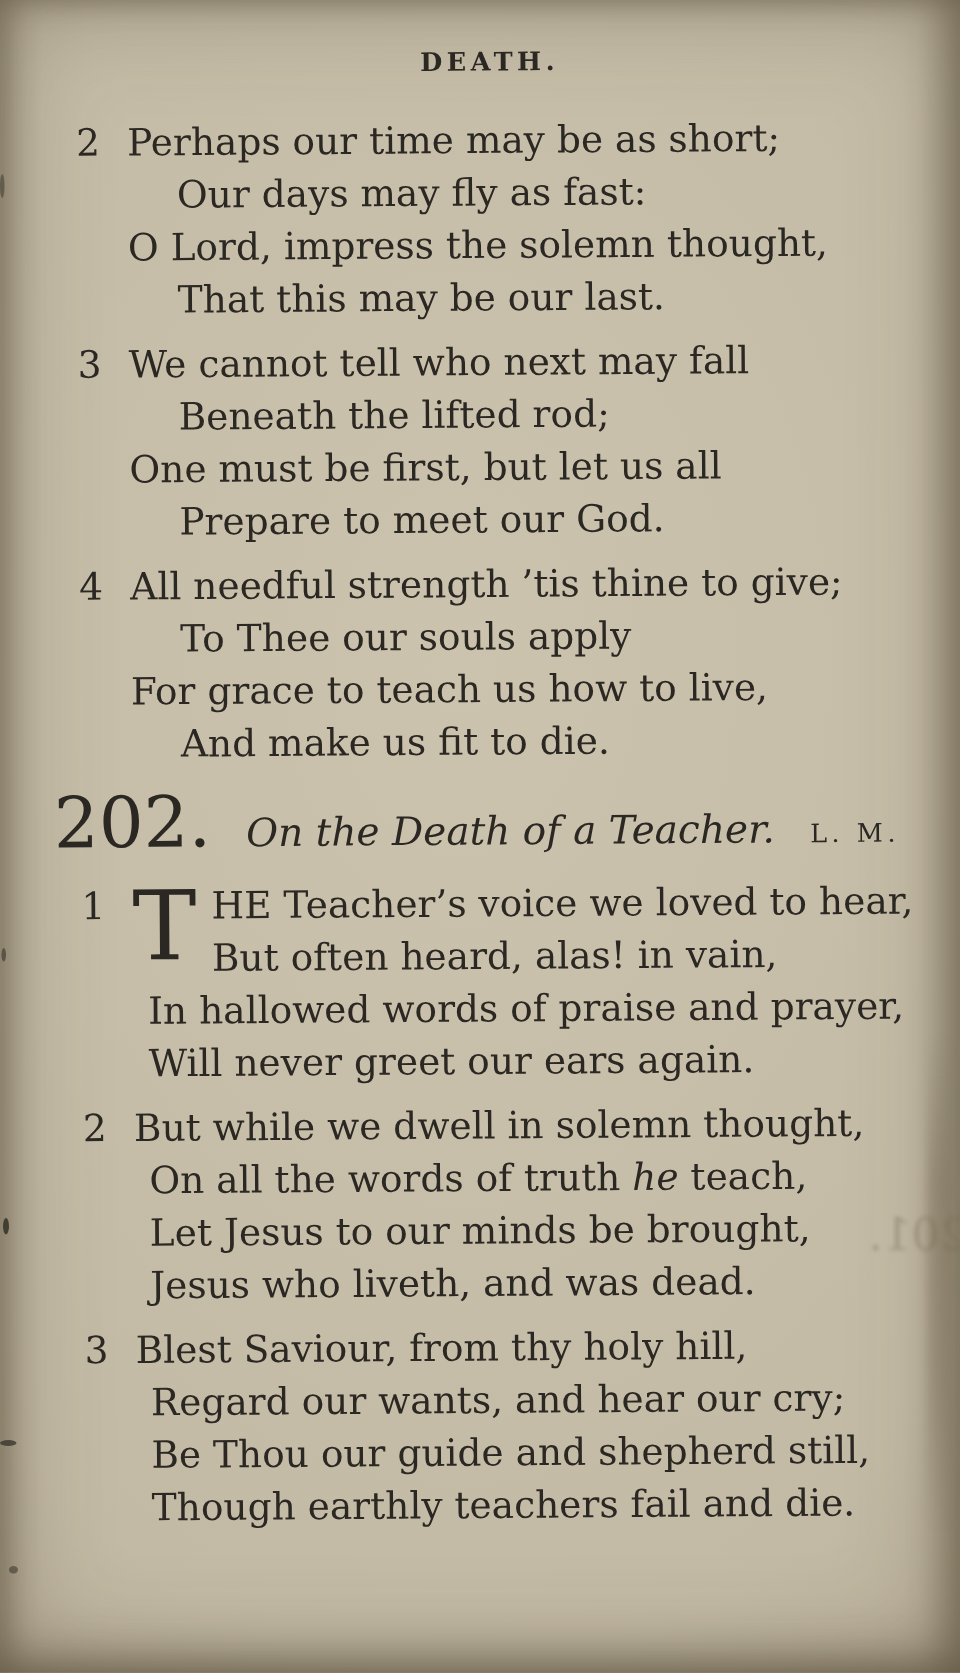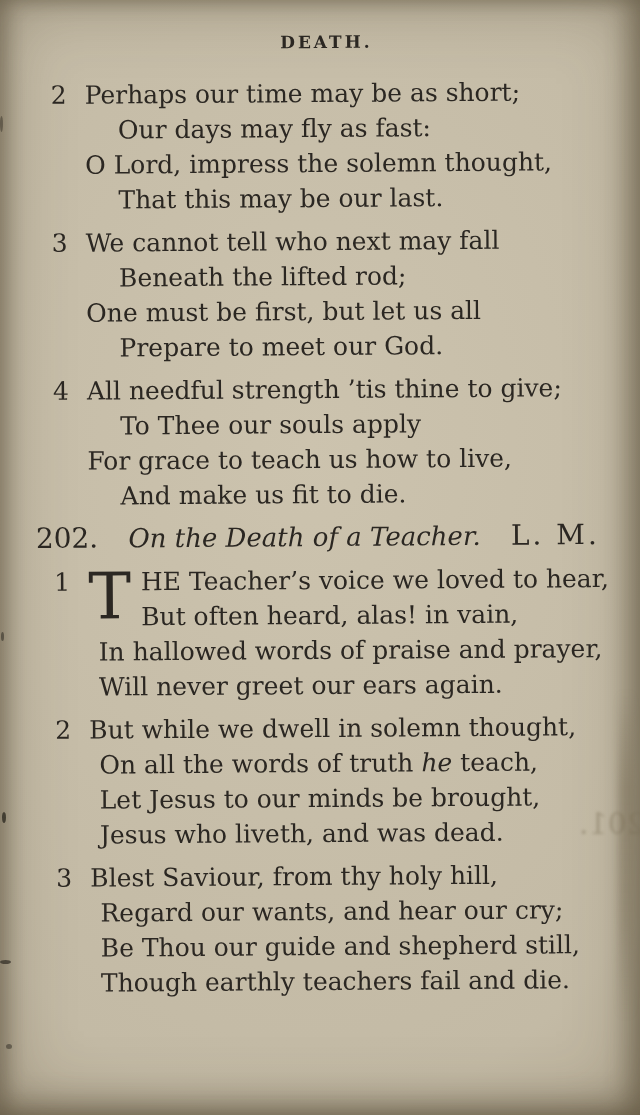--- a/index.html
+++ b/index.html
@@ -45,23 +45,23 @@
     float:left;
     font-size:64px;
     line-height:58px;
     margin:3px 10px 0 0;
   }
   .hymn-heading{
     display:flex;
     align-items:baseline;
     margin:8px 0 10px 0;
   }
-  .hymn-number{font-size:28px;margin-left:-18px;}
+  .hymn-number{font-size:47px;margin-left:-18px;}
   .hymn-title{flex:1;text-align:center;font-style:italic;font-size:26px;}
-  .hymn-meter{font-size:28px;letter-spacing:3px;margin-right:6px;}
+  .hymn-meter{font-size:17px;letter-spacing:3px;margin-right:6px;}
   em{font-style:italic;}
   
   .ghost{
     position:absolute;
     right:-6px;top:806px;
     font-size:30px;
     color:#7d7159;
     opacity:.45;
     transform:scaleX(-1);
     filter:blur(1.5px);

